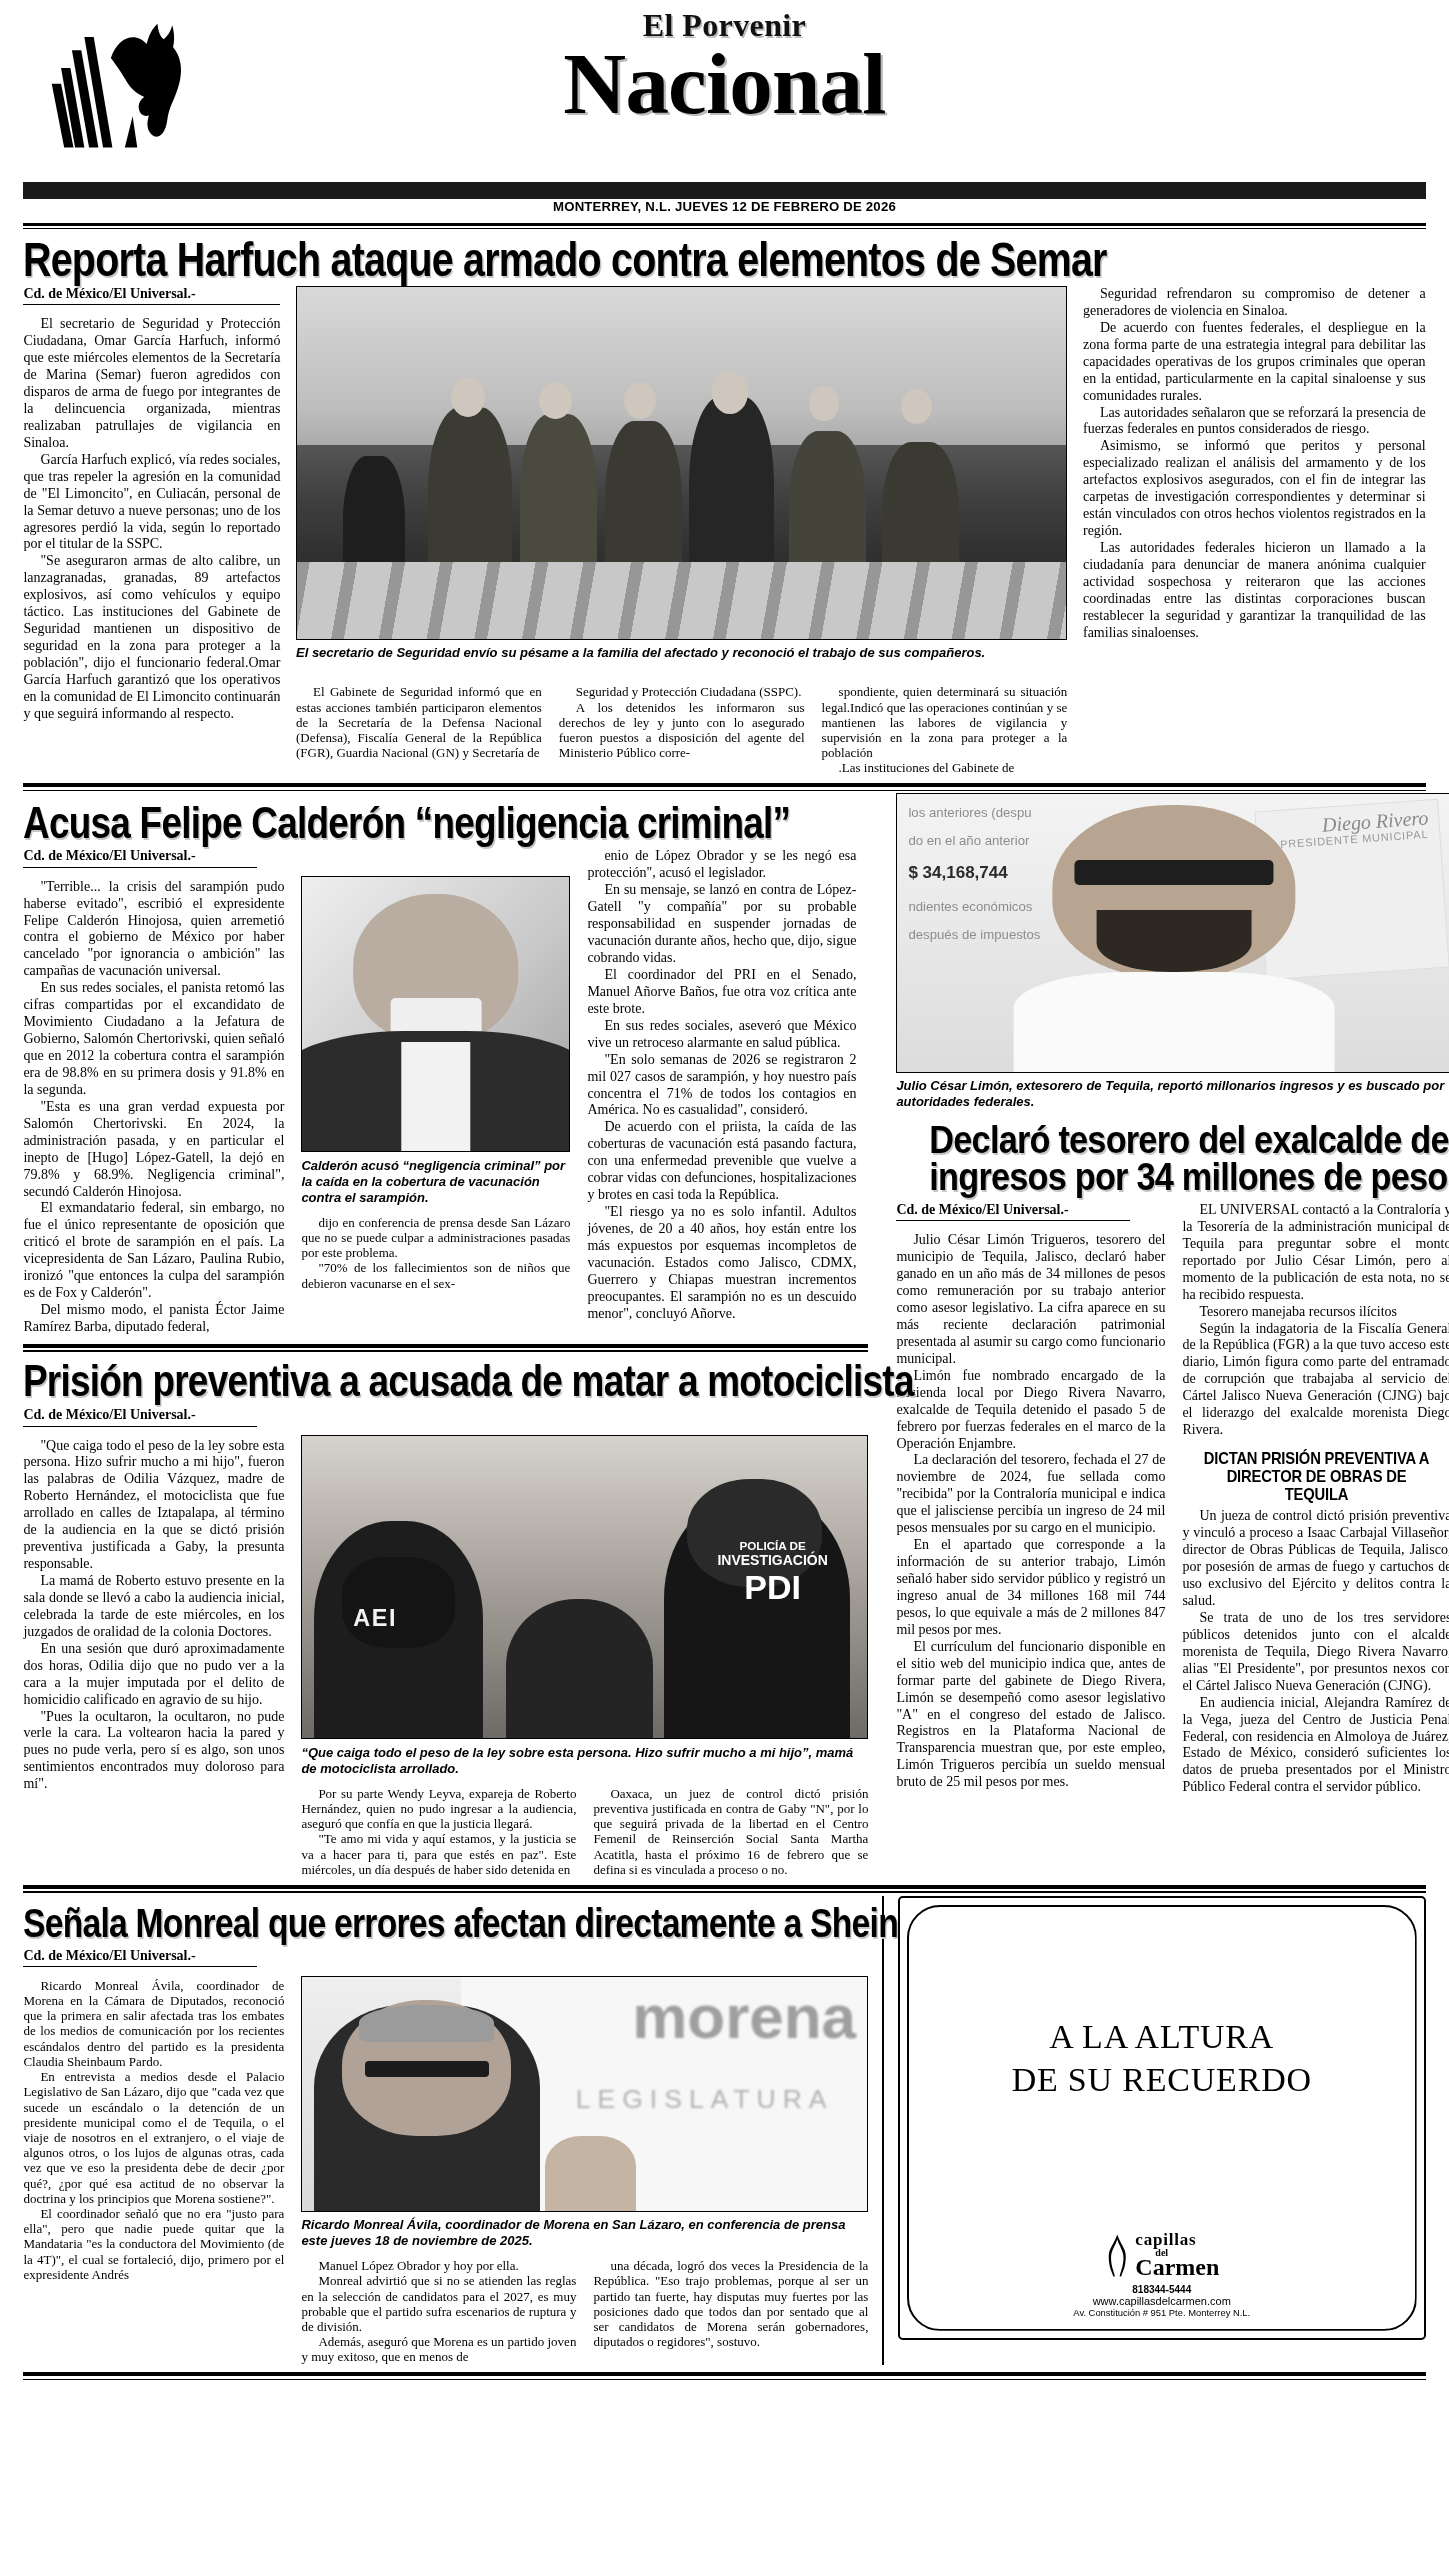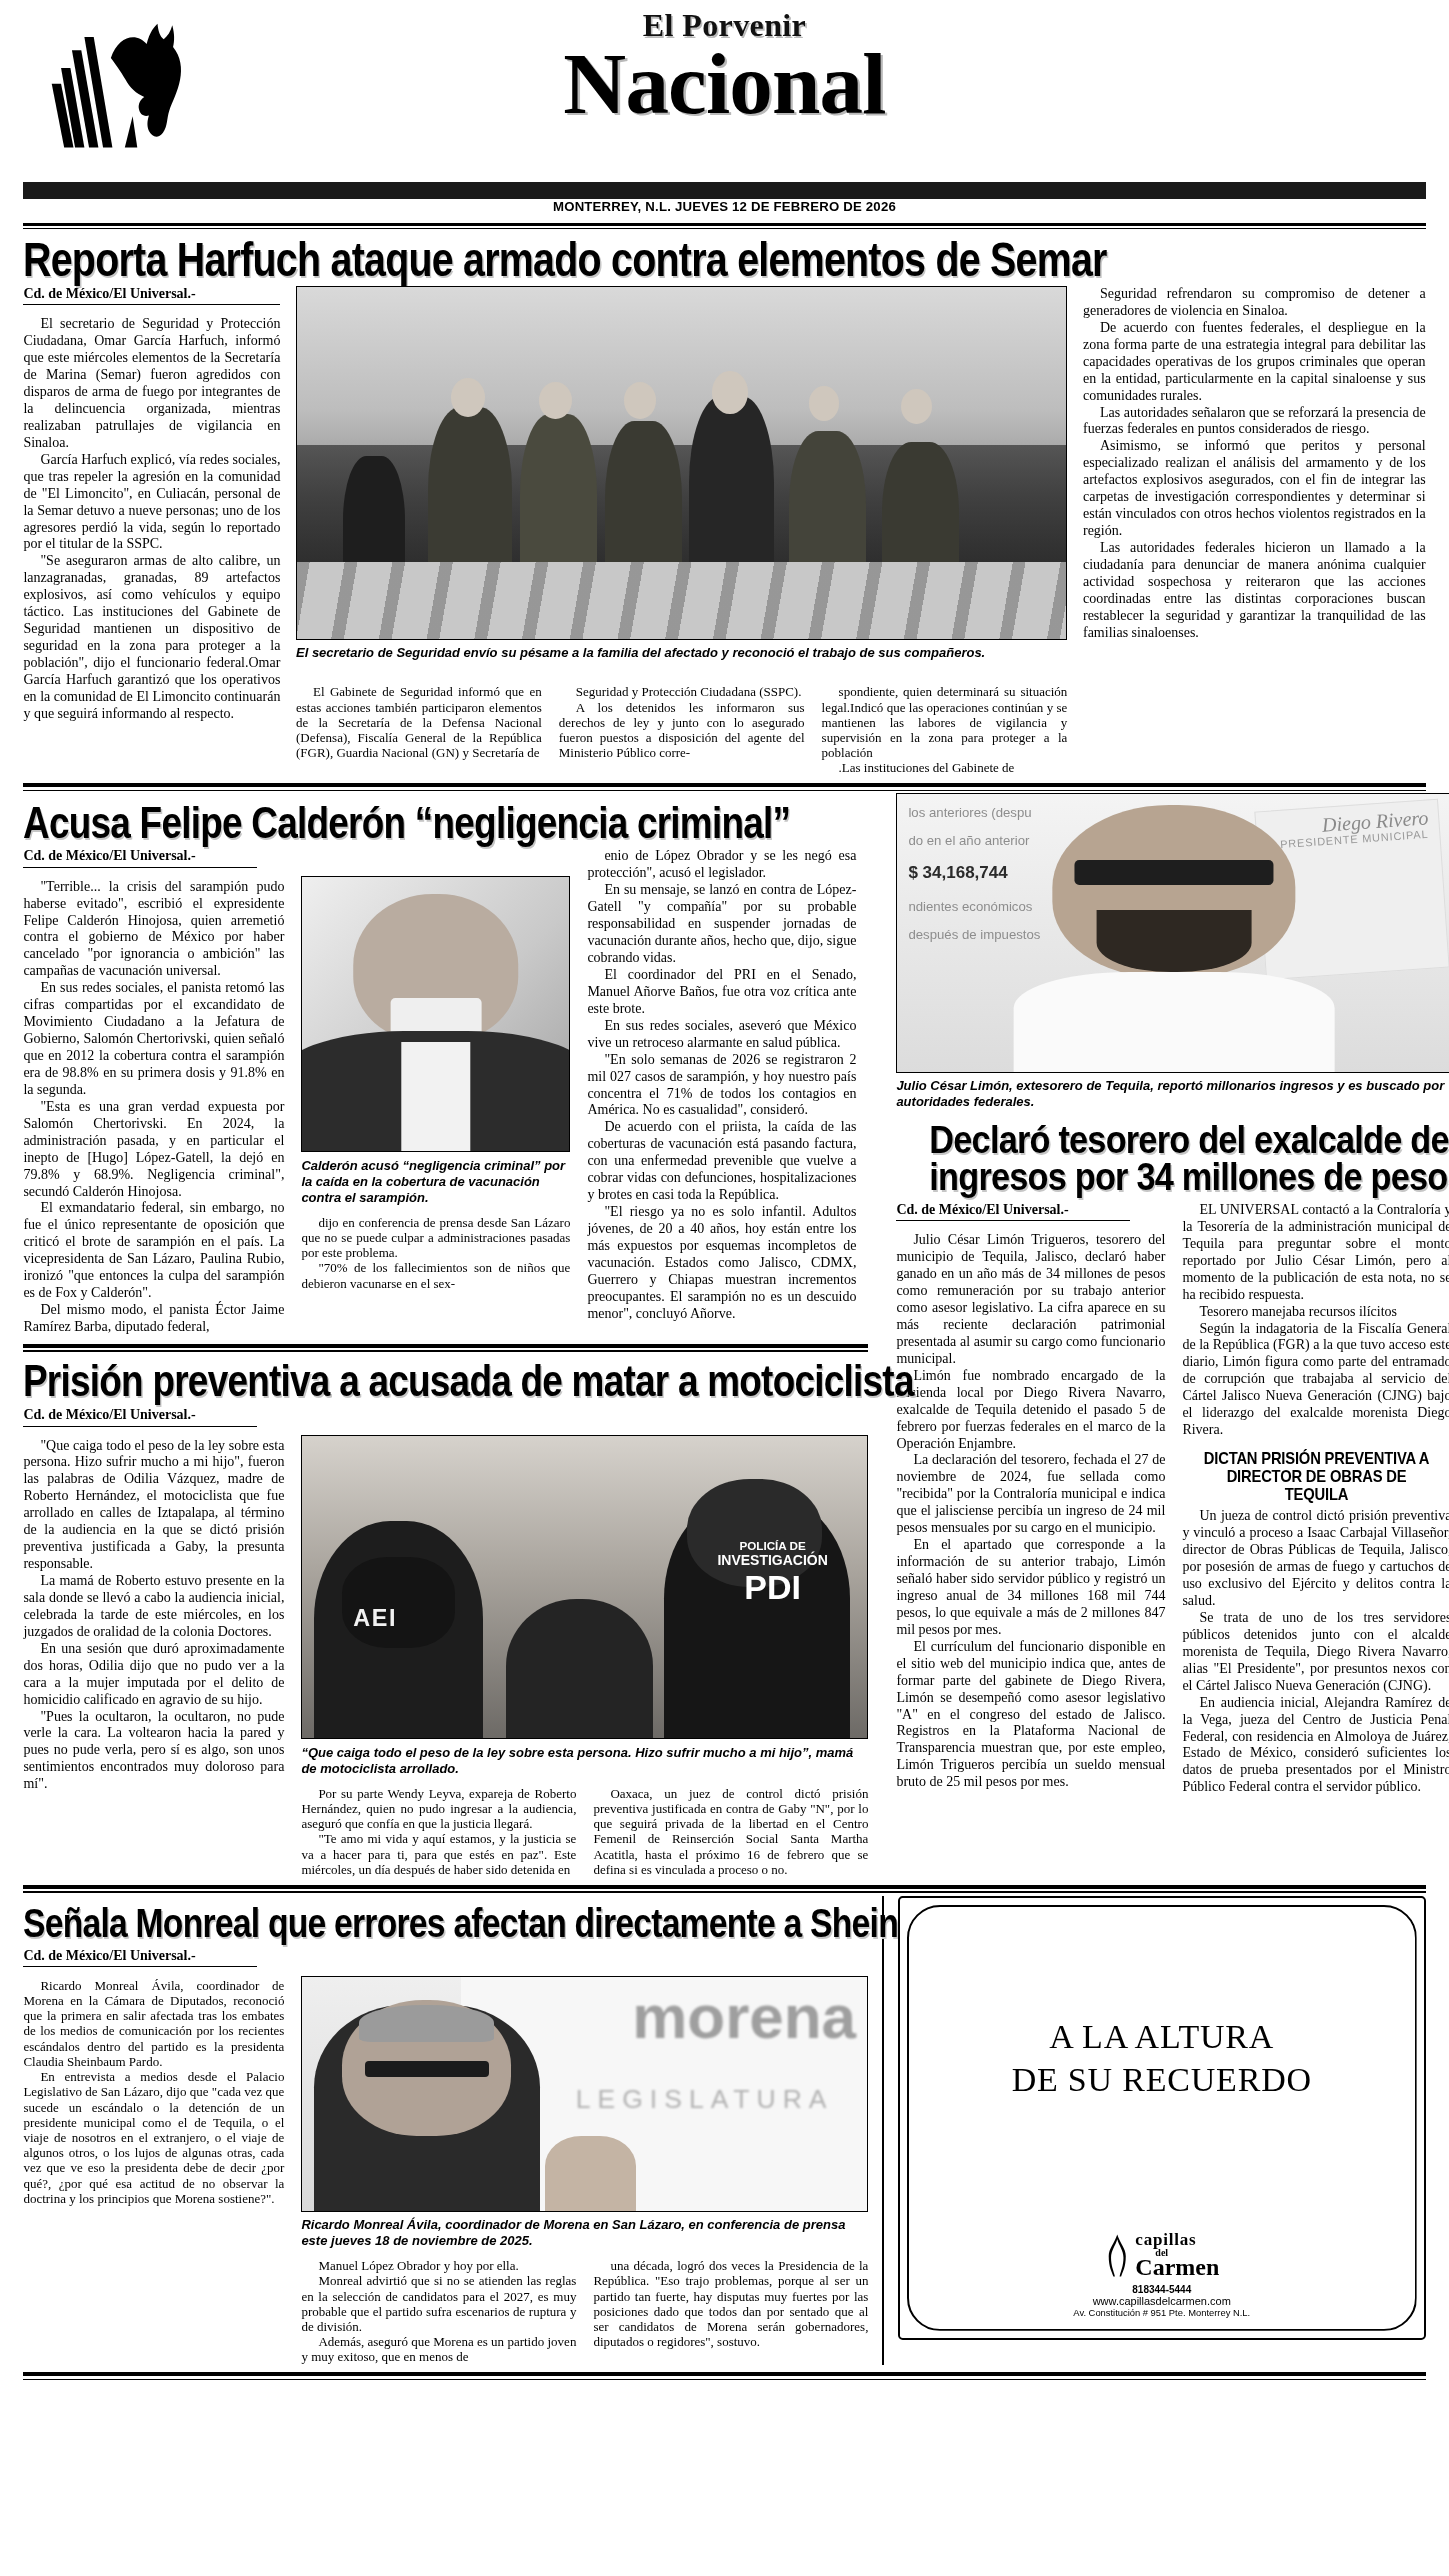--- a/index.html
+++ b/index.html
@@ -371,20 +371,21 @@
   <div style="display:flex;gap:14px;margin-top:3.1px;">
     <div style="width:845px;">
       <div class="hl" style="font-size:41px;">Señala Monreal que errores afectan directamente a Sheinbaum</div>
 
       <div class="cols" style="margin-top:4.7px;">
         <div class="col" style="flex:0 0 261px;">
           <span class="credit" style="width:234px;">Cd. de México/El Universal.-</span>
           <div class="tight">
             <p>Ricardo Monreal Ávila, coordinador de Morena en la Cámara de Diputados, reconoció que la primera en salir afectada tras los embates de los medios de comunicación por los recientes escándalos dentro del partido es la presidenta Claudia Sheinbaum Pardo.</p>
             <p>En entrevista a medios desde el Palacio Legislativo de San Lázaro, dijo que "cada vez que sucede un escándalo o la detención de un presidente municipal como el de Tequila, o el viaje de nosotros en el extranjero, o el viaje de algunos otros, o los lujos de algunas otras, cada vez que ve eso la presidenta debe de decir ¿por qué?, ¿por qué esa actitud de no observar la doctrina y los principios que Morena sostiene?".</p>
+            <p>El coordinador señaló que no era "justo para ella", pero que nadie puede quitar que la Mandataria "es la conductora del Movimiento (de la 4T)", el cual se fortaleció, dijo, primero por el expresidente Andrés</p>
           </div>
         </div>
 
         <div style="flex:1;min-width:0;">
           <div class="photo" style="height:234px;margin-top:28px;">
             <div style="position:absolute;inset:0;background:linear-gradient(180deg,#efefef,#d9d9d9);"></div>
             <div style="position:absolute;right:0;top:0;width:72%;height:100%;background:#f7f7f7;"></div>
             <div style="position:absolute;right:2%;top:2%;font-family:'Liberation Sans',sans-serif;font-weight:bold;font-size:62px;color:#9f9f9f;filter:blur(1.2px);">morena</div>
             <div style="position:absolute;right:6%;top:46%;font-family:'Liberation Sans',sans-serif;font-size:26.5px;letter-spacing:7px;color:#b2b2b2;filter:blur(0.8px);">LEGISLATURA</div>
             <div style="position:absolute;left:2%;bottom:0;width:40%;height:88%;background:#2a2a2a;border-radius:40% 40% 0 0;"></div>

